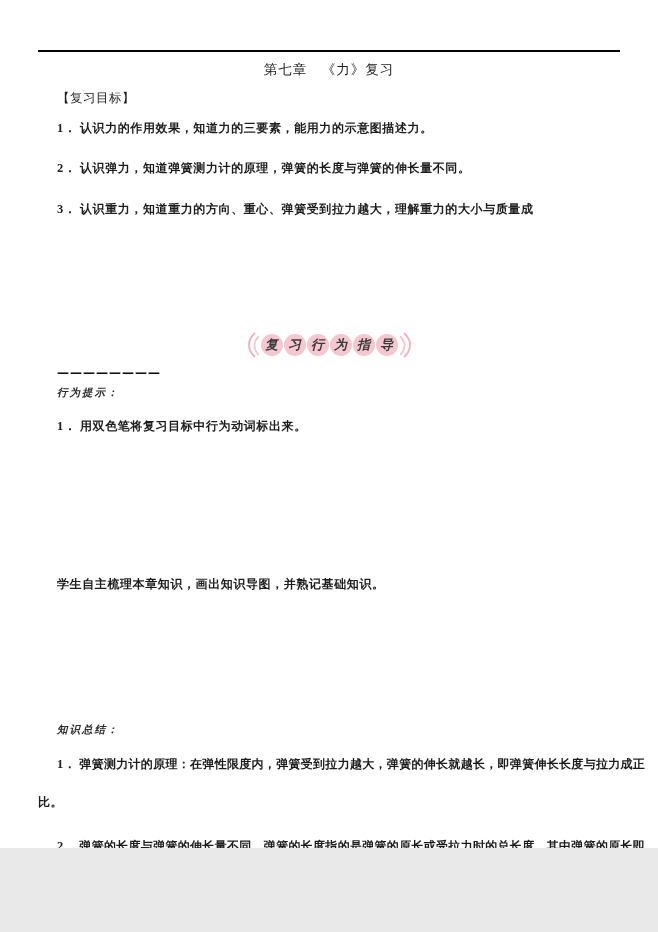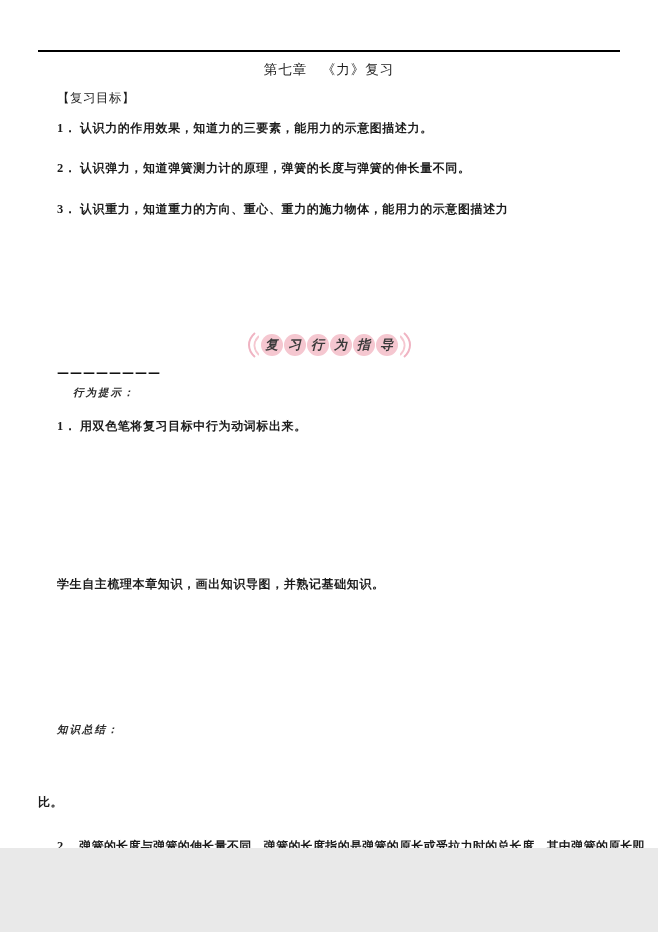--- a/index.html
+++ b/index.html
@@ -55,21 +55,21 @@
   <div class="rule"></div>
 
   <div class="abs doc-title">第七章　《力》复习</div>
 
   <div class="abs section-heading" style="left:57px;top:90px">【复习目标】</div>
 
   <div class="abs bodyline" style="left:57px;top:120px"><span class="num">1．</span><span>认识力的作用效果，知道力的三要素，能用力的示意图描述力。</span></div>
 
   <div class="abs bodyline" style="left:57px;top:160px"><span class="num">2．</span><span>认识弹力，知道弹簧测力计的原理，弹簧的长度与弹簧的伸长量不同。</span></div>
 
-  <div class="abs bodyline" style="left:57px;top:201px"><span class="num">3．</span><span>认识重力，知道重力的方向、重心、重力的施力物体，能用力的示意图描述力</span></div>
+  <div class="abs bodyline" style="left:57px;top:201px"><span class="num">3．</span><span>认识重力，知道重力的方向、重心、弹簧受到拉力越大，理解重力的大小与质量成</span></div>
 
 
   <div class="badge">
     <svg class="flourish" width="14" height="30" viewBox="0 0 14 30">
       <path d="M10 3 C 2 10, 2 20, 10 27" stroke="#f0b3c2" stroke-width="2" fill="none"></path>
       <path d="M14 6 C 8 12, 8 19, 14 25" stroke="#f5c7d0" stroke-width="2" fill="none"></path>
     </svg>
     <span class="badge-circle">复</span>
     <span class="badge-circle">习</span>
     <span class="badge-circle">行</span>
@@ -77,27 +77,28 @@
     <span class="badge-circle">指</span>
     <span class="badge-circle">导</span>
     <svg class="flourish" width="14" height="30" viewBox="0 0 14 30">
       <path d="M4 3 C 12 10, 12 20, 4 27" stroke="#f0b3c2" stroke-width="2" fill="none"></path>
       <path d="M0 6 C 6 12, 6 19, 0 25" stroke="#f5c7d0" stroke-width="2" fill="none"></path>
     </svg>
   </div>
 
   <div class="abs dashes" style="left:57px;top:366px">————————</div>
 
-  <div class="abs script-heading" style="left:73px;top:386px">行为提示：</div>
+  <div class="abs script-heading" style="left:57px;top:386px">行为提示：</div>
 
   <div class="abs bodyline" style="left:57px;top:418px"><span class="num">1．</span><span>用双色笔将复习目标中行为动词标出来。</span></div>
 
 
   <div class="abs bodyline" style="left:57px;top:576px">学生自主梳理本章知识，画出知识导图，并熟记基础知识。</div>
 
   <div class="abs script-heading" style="left:57px;top:723px">知识总结：</div>
 
+  <div class="abs bodyline wide" style="left:57px;top:756px"><span class="num">1．</span><span>弹簧测力计的原理：在弹性限度内，弹簧受到拉力越大，弹簧的伸长就越长，即弹簧伸长长度与拉力成正</span></div>
 
   <div class="abs bodyline" style="left:38px;top:794px">比。</div>
 
   <div class="abs bodyline wide" style="left:57px;top:838px"><span class="num">2．</span><span>弹簧的长度与弹簧的伸长量不同。弹簧的长度指的是弹簧的原长或受拉力时的总长度。其中弹簧的原长即</span></div>
 
 </div>
 
 </body></html>

